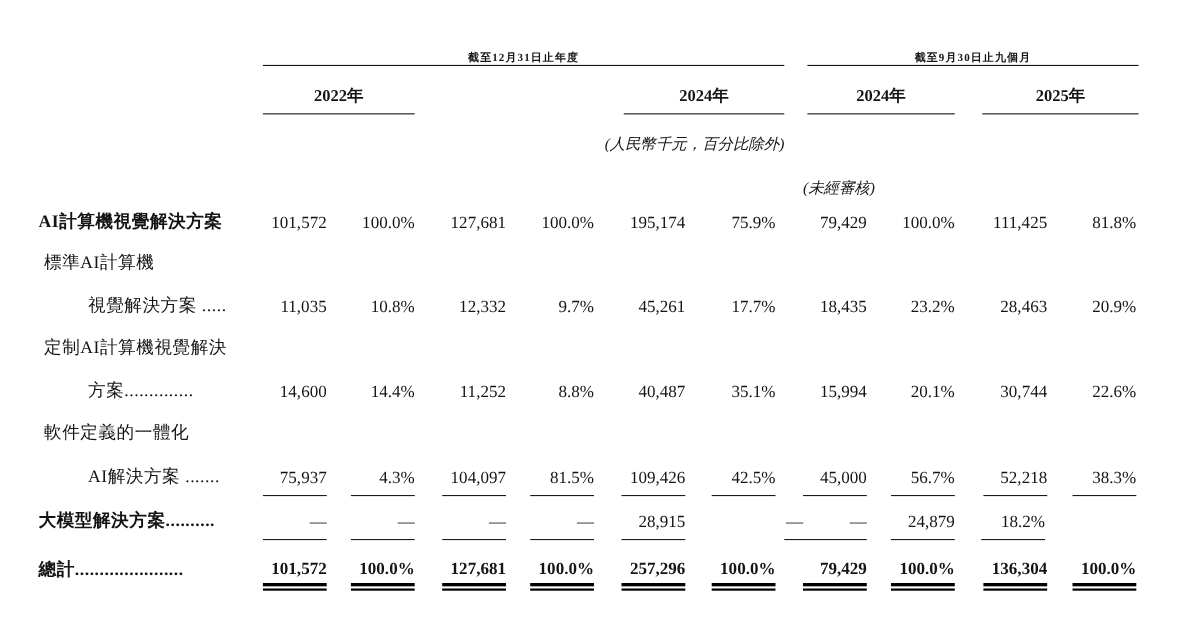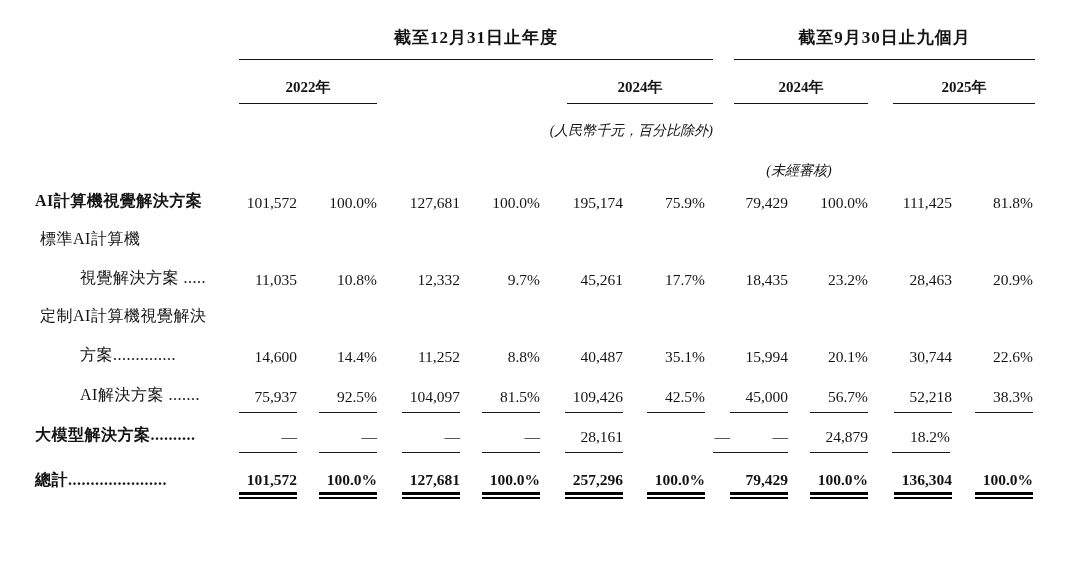--- a/index.html
+++ b/index.html
@@ -14,40 +14,40 @@
     overflow:hidden;
   }
   .grid {
     display:grid;
     grid-template-columns:218px 79px 80px 83px 80px 83px 90px 17px 58px 80px 84px 83px;
     width:1035px;
   }
   
   .hrow1 { height:38px; align-items:end; }
   .gtitle {
-    font-weight:bold; font-size:17px; text-align:center;
-    padding-bottom:10px; border-bottom:1.8px solid #141414;
+    font-weight:bold; font-size:10px; text-align:center;
+    padding-bottom:0; border-bottom:1.8px solid #141414;
     letter-spacing:1px; white-space:nowrap;
   }
   .gtitle.left  { grid-column:2/8; margin-left:21px; }
   .gtitle.right { grid-column:9/13; margin-left:4px; }
   .hrow2 { height:44px; align-items:end; }
   .yhdr {
     font-weight:bold; font-size:15px; text-align:center;
     padding-bottom:6px; border-bottom:1.6px solid #141414; white-space:nowrap;
   }
   .y1 { grid-column:2/4;  margin-left:21px; }
   .y2 { grid-column:4/6;  margin-left:26px; }
   .y3 { grid-column:6/8;  margin-left:27px; }
   .y4 { grid-column:9/11; margin-left:4px;  }
   .y5 { grid-column:11/13; margin-left:25px; }
   .hrow3 { height:38px; align-items:end; }
   .note-currency { grid-column:6/8; text-align:right; font-style:italic; font-size:14px; padding-bottom:2px; white-space:nowrap; }
   .hrow4 { height:40px; align-items:end; }
-  .note-unaudited { grid-column:9/11; text-align:center; font-style:italic; font-size:14px; padding-bottom:2px; white-space:nowrap;margin-top:17px; }
+  .note-unaudited { grid-column:9/11; text-align:left; font-style:italic; font-size:14px; padding-bottom:2px; white-space:nowrap;margin-top:17px; }
   
   .drow { align-items:end; }
   .label {
     font-size:16px; letter-spacing:0.5px; white-space:nowrap;
     padding-bottom:8px; overflow:hidden;
   }
   .l0 { padding-left:35px; }
   .l1 { padding-left:40px; }
   .l2 { padding-left:80px; }
   .b  { font-weight:bold; }
@@ -209,28 +209,31 @@
         <span class="num">20.1%</span>
       </div>
     <div class="cell">
         <span class="num">30,744</span>
       </div>
     <div class="cell pr2">
         <span class="num">22.6%</span>
       </div>
   </div>
 
+  <div class="grid drow r38">
+    <div class="label l1">軟件定義的一體化</div>
+  </div>
 
   <div class="grid drow r39 r-rule">
     <div class="label l2">AI解決方案 .......</div>
     <div class="cell">
         <span class="num">75,937</span>
       </div>
     <div class="cell">
-        <span class="num">92.5%</span>
+        <span class="num">4.3%</span>
       </div>
     <div class="cell">
         <span class="num">104,097</span>
       </div>
     <div class="cell">
         <span class="num">81.5%</span>
       </div>
     <div class="cell">
         <span class="num">109,426</span>
       </div>
@@ -260,21 +263,21 @@
     <div class="cell">
         <span class="num">—</span>
       </div>
     <div class="cell">
         <span class="num">—</span>
       </div>
     <div class="cell">
         <span class="num">—</span>
       </div>
     <div class="cell">
-        <span class="num">28,161</span>
+        <span class="num">28,915</span>
       </div>
     <div class="gapcol"></div>
     <div class="cell">
         <span class="num">—</span>
       </div>
     <div class="cell">
         <span class="num">—</span>
       </div>
     <div class="cell">
         <span class="num">24,879</span>

